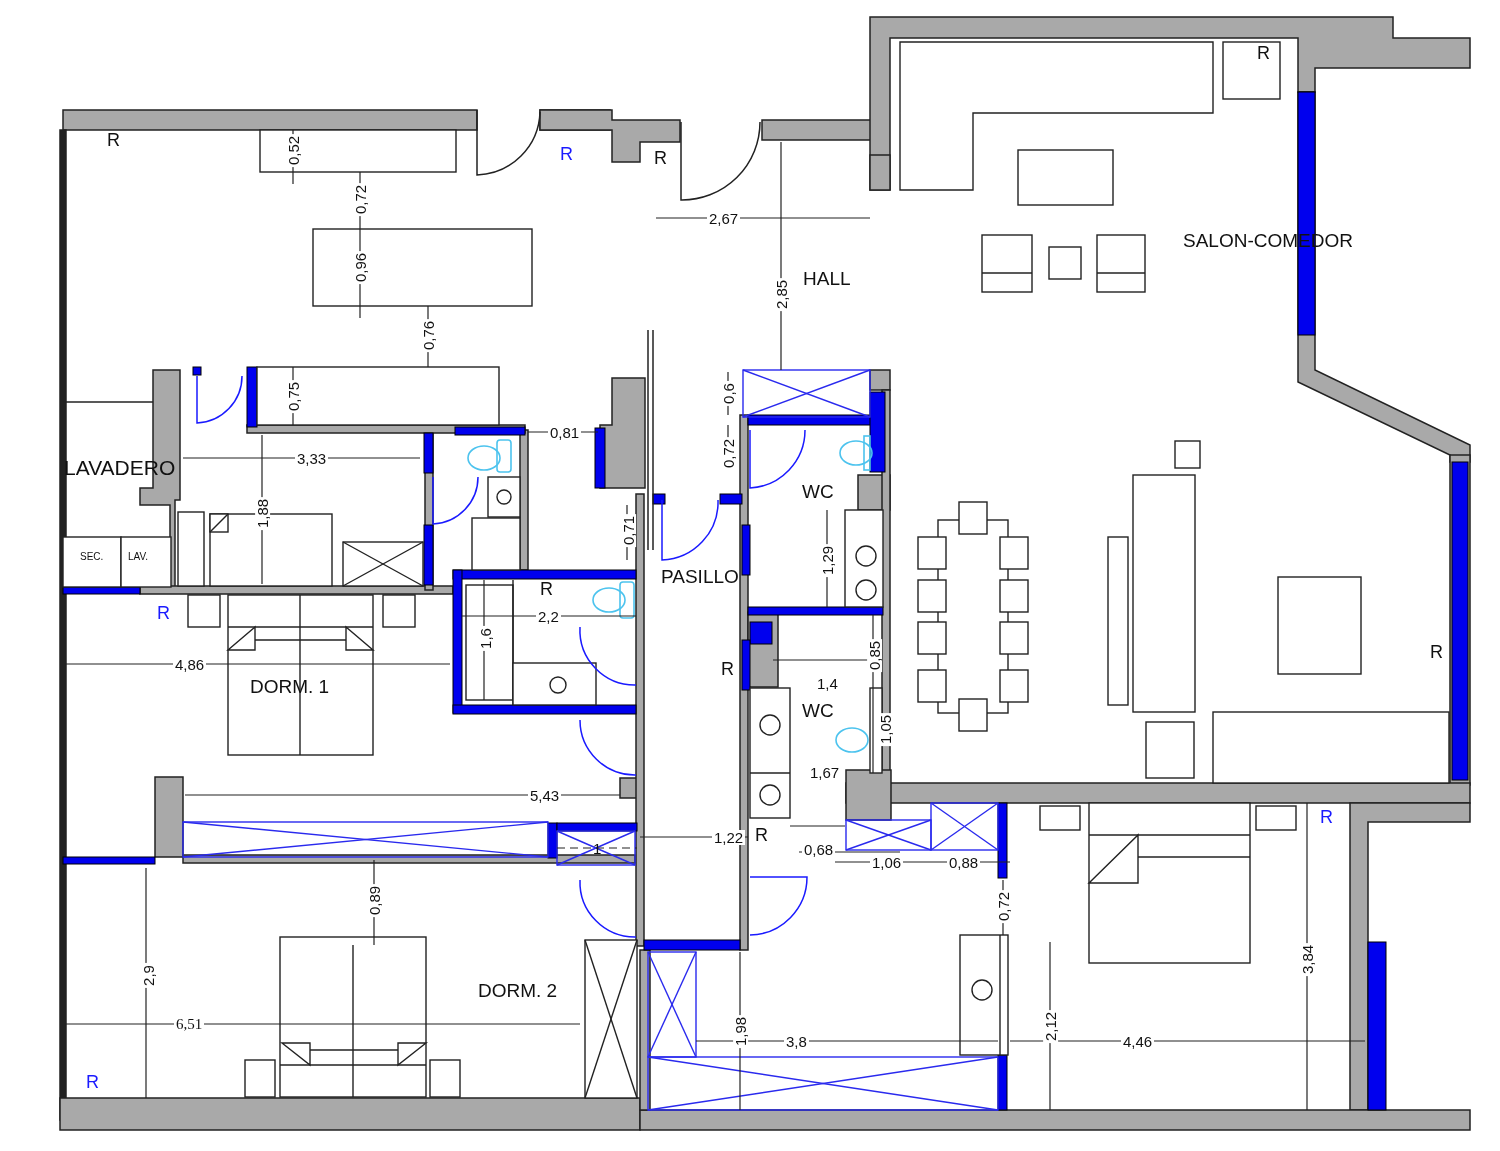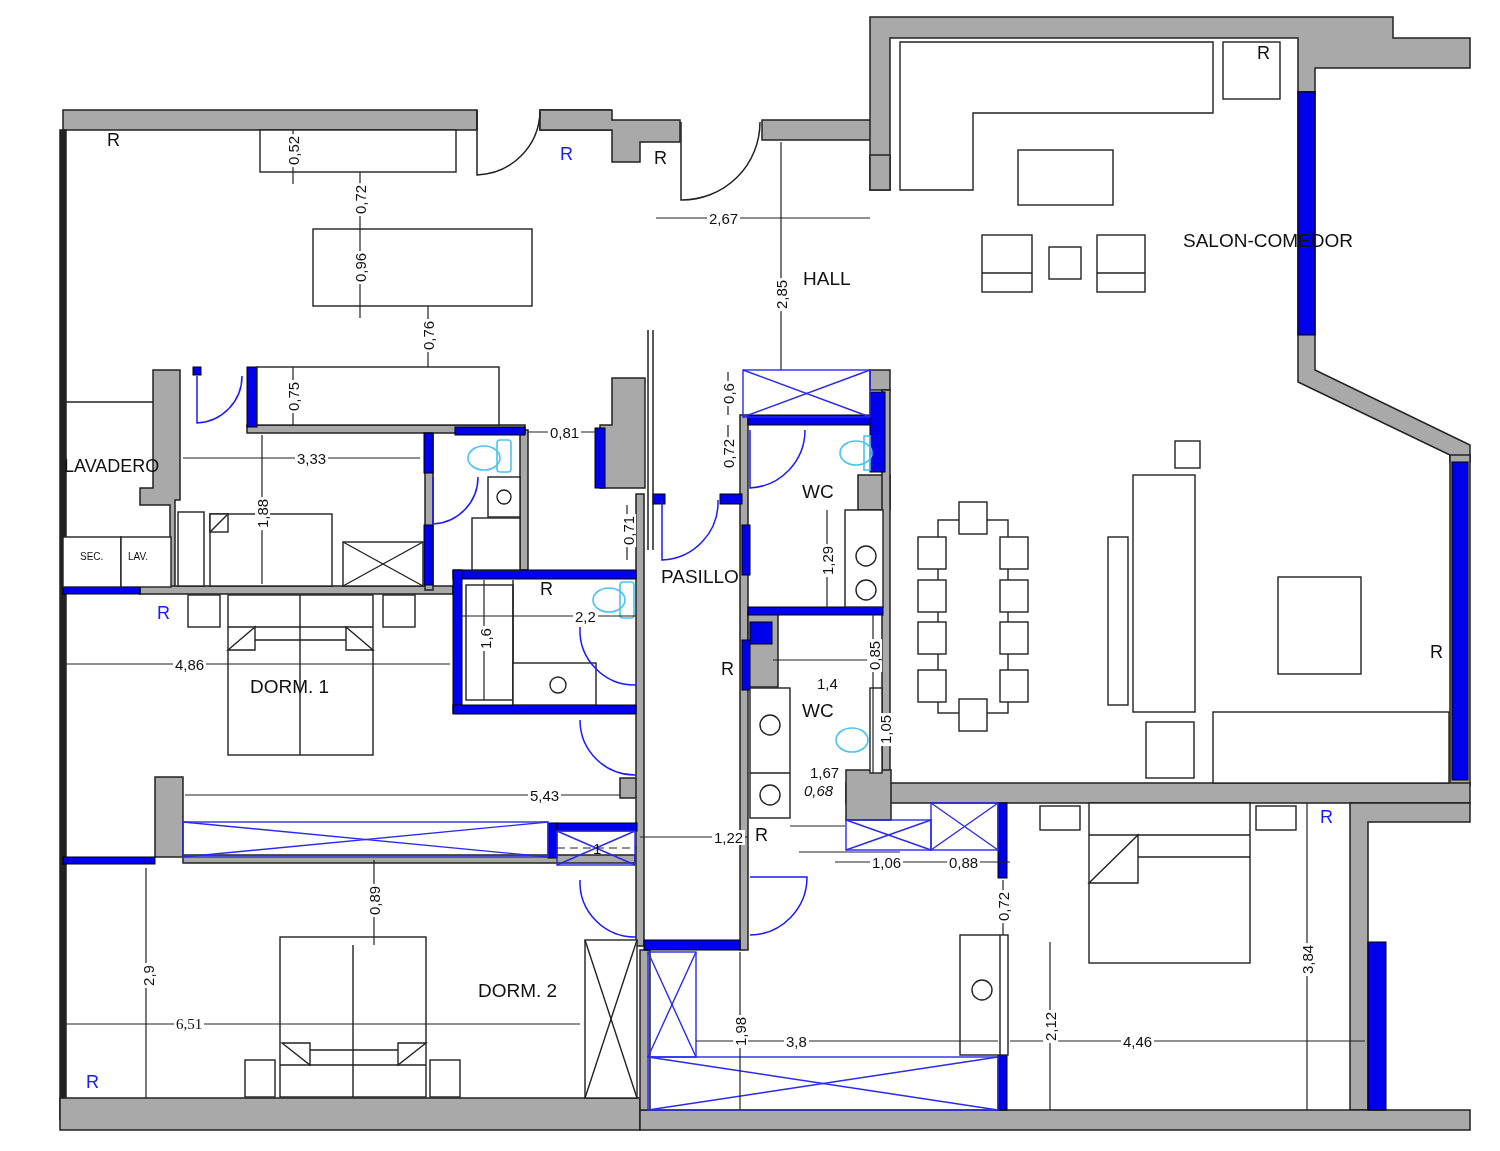--- a/index.html
+++ b/index.html
@@ -280,21 +280,21 @@
     <line class="dim" x1="146" y1="868" x2="146" y2="1098"></line>
     <line class="dim" x1="65" y1="1024" x2="580" y2="1024"></line>
     <line class="dim" x1="740" y1="952" x2="740" y2="1110"></line>
     <line class="dim" x1="696" y1="1041" x2="998" y2="1041"></line>
     <line class="dim" x1="1050" y1="942" x2="1050" y2="1110"></line>
     <line class="dim" x1="1010" y1="1041" x2="1365" y2="1041"></line>
     <line class="dim" x1="1307" y1="803" x2="1307" y2="1110"></line>
   </g>
 </svg>
 
-<div class="lbl" style="left:64px;top:457px;font-size:18px;">LAVADERO</div>
+<div class="lbl" style="left:64px;top:457px;font-size:21px;">LAVADERO</div>
 <div class="lbl" style="left:803px;top:247px;margin-top:22px;">HALL</div>
 <div class="lbl" style="left:1183px;top:231px;">SALON-COMEDOR</div>
 <div class="lbl" style="left:661px;top:567px;">PASILLO</div>
 <div class="lbl" style="left:802px;top:482px;">WC</div>
 <div class="lbl" style="left:802px;top:701px;">WC</div>
 <div class="lbl" style="left:250px;top:677px;">DORM. 1</div>
 <div class="lbl" style="left:478px;top:981px;">DORM. 2</div>
 
 <div class="small" style="left:80px;top:551px;text-align:right;">SEC.</div>
 <div class="small" style="left:128px;top:551px;">LAV.</div>
@@ -306,30 +306,30 @@
 <div class="dimt rot" style="left:277px;top:389px;">0,75</div>
 <div class="dimt" style="left:295px;top:451px;">3,33</div>
 <div class="dimt rot" style="left:246px;top:506px;">1,88</div>
 <div class="dimt" style="left:548px;top:425px;">0,81</div>
 <div class="dimt rot" style="left:612px;top:523px;">0,71</div>
 <div class="dimt" style="left:707px;top:211px;">2,67</div>
 <div class="dimt rot" style="left:765px;top:287px;">2,85</div>
 <div class="dimt rot" style="left:716px;top:386px;">0,6</div>
 <div class="dimt rot" style="left:712px;top:446px;">0,72</div>
 <div class="dimt rot" style="left:811px;top:553px;">1,29</div>
-<div class="dimt" style="left:536px;top:609px;margin-left:37px;">2,2</div>
+<div class="dimt" style="left:536px;top:609px;">2,2</div>
 <div class="dimt rot" style="left:473px;top:631px;">1,6</div>
 <div class="dimt" style="left:173px;top:657px;">4,86</div>
 <div class="dimt" style="left:815px;top:676px;">1,4</div>
 <div class="dimt rot" style="left:858px;top:648px;">0,85</div>
 <div class="dimt rot" style="left:869px;top:722px;">1,05</div>
 <div class="dimt" style="left:800px;top:765px;margin-left:8px;">1,67</div>
 <div class="dimt" style="left:528px;top:788px;">5,43</div>
 <div class="dimt" style="left:675px;top:830px;margin-left:37px;">1,22</div>
-<div class="dimt" style="left:802px;top:783px;font-style:italic;">0,68</div>
+<div class="dimt" style="left:802px;top:842px;">0,68</div>
 <div class="dimt" style="left:591px;top:841px;background:transparent;">1</div>
 <div class="dimt" style="left:870px;top:855px;">1,06</div>
 <div class="dimt" style="left:947px;top:855px;">0,88</div>
 <div class="dimt rot" style="left:358px;top:893px;">0,89</div>
 <div class="dimt rot" style="left:987px;top:899px;">0,72</div>
 <div class="dimt rot" style="left:136px;top:968px;">2,9</div>
 <div class="dimt" style="left:174px;top:1017px;font-family:Liberation Serif, serif;">6,51</div>
 <div class="dimt rot" style="left:724px;top:1024px;">1,98</div>
 <div class="dimt" style="left:784px;top:1034px;">3,8</div>
 <div class="dimt rot" style="left:1034px;top:1019px;">2,12</div>

